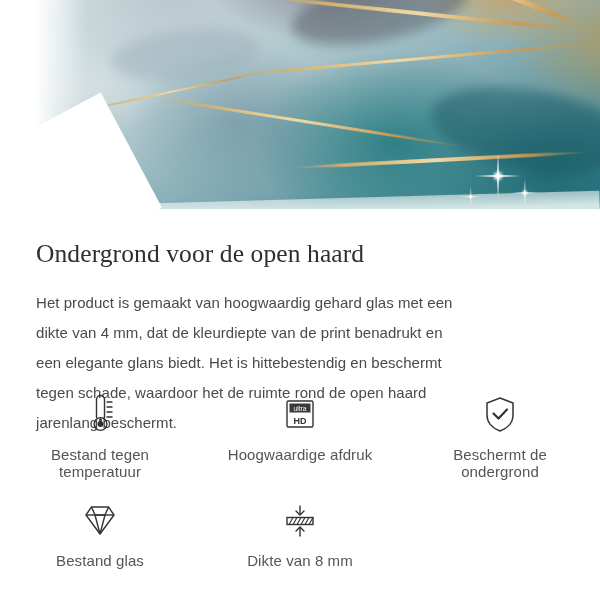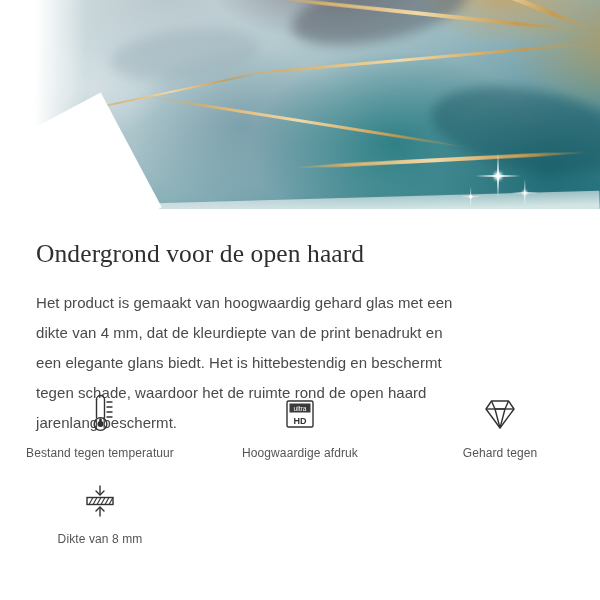--- a/index.html
+++ b/index.html
@@ -139,21 +139,21 @@
     justify-content: flex-start;
   }
   .feature-icon {
     height: 44px;
     display: flex;
     align-items: center;
     justify-content: center;
     margin-bottom: 10px;
   }
   .feature-label {
-    font-size: 12px;
+    font-size: 15px;
     color: #555555;
     text-align: center;
     letter-spacing: 0.1px;
     max-width: 170px;
   }
   svg { display: block; }
 </style>
 </head>
 <body>
 
@@ -224,34 +224,43 @@
         <svg width="44" height="44" viewBox="0 0 44 44">
           <rect x="9" y="9" width="26" height="26" rx="1.5" fill="none" stroke="#333" stroke-width="1.4"></rect>
           <rect x="11.5" y="11.5" width="21" height="9" fill="#3a3a3a"></rect>
           <text x="22" y="19" font-family="Liberation Sans, sans-serif" font-size="6.6" fill="#ffffff" text-anchor="middle">ultra</text>
           <text x="22" y="31.5" font-family="Liberation Sans, sans-serif" font-size="9" font-weight="bold" fill="#333" text-anchor="middle">HD</text>
         </svg>
       </div>
       <div class="feature-label">Hoogwaardige afdruk</div>
     </div>
 
+    <div class="feature">
+      <div class="feature-icon">
+        <svg width="44" height="44" viewBox="0 0 44 44">
+          <path d="M22 6 L35 11 V23 C35 31 29 36.5 22 39 C15 36.5 9 31 9 23 V11 Z" fill="none" stroke="#333" stroke-width="1.5"></path>
+          <path d="M15.5 21.5 L20.5 26.5 L29 17.5" fill="none" stroke="#333" stroke-width="2.2" stroke-linecap="round" stroke-linejoin="round"></path>
+        </svg>
+      </div>
+      <div class="feature-label">Beschermt de ondergrond</div>
+    </div>
 
     <div class="feature">
       <div class="feature-icon">
         <svg width="46" height="44" viewBox="0 0 46 44">
           <g fill="none" stroke="#333" stroke-width="1.4" stroke-linejoin="round">
             <path d="M9 17 L14.5 9 H31.5 L37 17 L23 36 Z"></path>
             <path d="M9 17 H37"></path>
             <path d="M14.5 9 L18 17 L23 36"></path>
             <path d="M31.5 9 L28 17 L23 36"></path>
             <path d="M18 17 H28"></path>
           </g>
         </svg>
       </div>
-      <div class="feature-label">Gehard tegen</div>
+      <div class="feature-label">Bestand glas</div>
     </div>
 
 
     <div class="feature">
       <div class="feature-icon">
         <svg width="48" height="44" viewBox="0 0 48 44">
           <g stroke="#333" stroke-width="1.4" stroke-linecap="round" fill="none">
             <path d="M24 8 V16"></path>
             <path d="M20 13 L24 17 L28 13"></path>
             <path d="M24 38 V30"></path>

